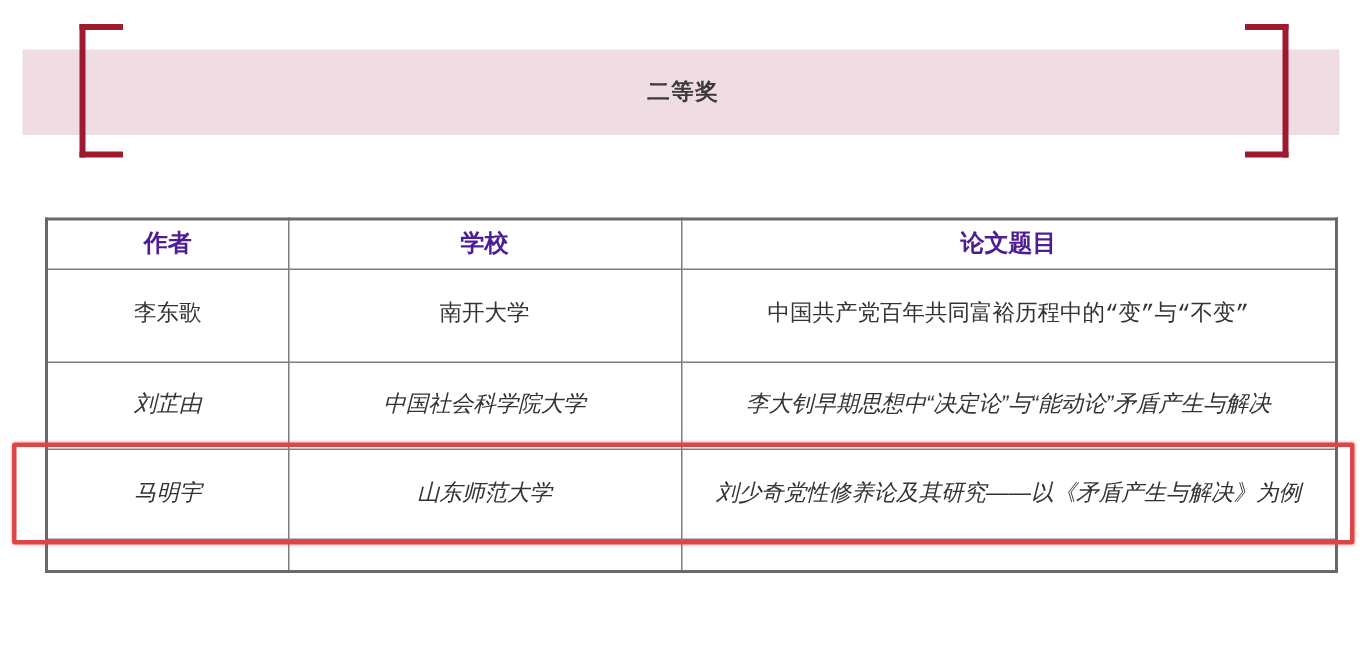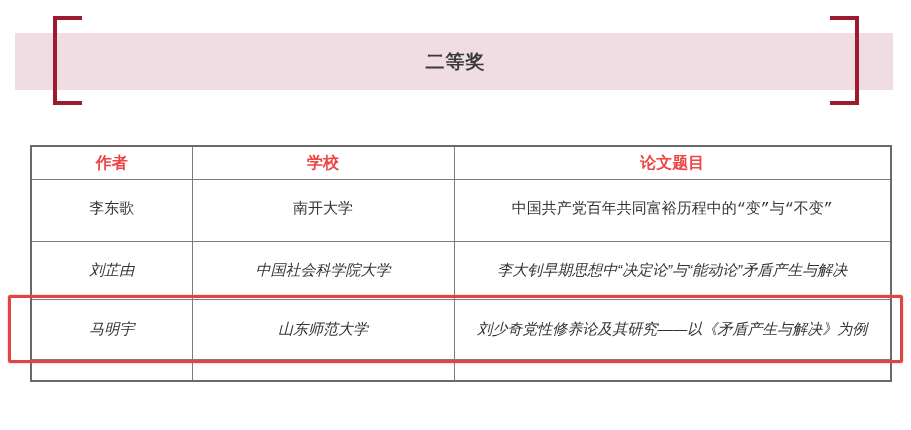--- a/index.html
+++ b/index.html
@@ -17,21 +17,21 @@
     position: absolute;
     left: 15px; top: 33px;
     width: 878px; height: 57px;
     background: #f0dde3;
   }
   .banner-title {
     position: absolute;
     left: 0; top: 33px;
     width: 911px; height: 57px;
     display: flex; align-items: center; justify-content: center;
-    font-size: 19px; font-weight: bold; color: #3a3a3a;
+    font-size: 15px; font-weight: bold; color: #3a3a3a;
     letter-spacing: 1px;
     border-radius: 15px;
   }
   .bracket {
     position: absolute;
     top: 16px;
     width: 29px; height: 89px;
   }
   .bracket-left {
     left: 53px;
@@ -63,21 +63,21 @@
     text-align: center;
     vertical-align: middle;
     font-size: 15px;
     line-height: 1.85;
     padding: 2px 8px;
   }
   .award-table { border: 2px solid #696969; }
   .award-table th {
     font-weight: bold;
     font-size: 16px;
-    color: #ef4444;
+    color: #4c1d95;
     height: 33px;
     line-height: 1.2;
   }
   .row-0 td { height: 62px; font-family: Liberation Mono, monospace; }
   .row-1 td { height: 58px; font-style: italic; }
   .row-2 td { height: 65px; }
   .row-3 td { height: 60px; font-style: italic; }
   .row-sliver td { height: 22px; }
 
   

